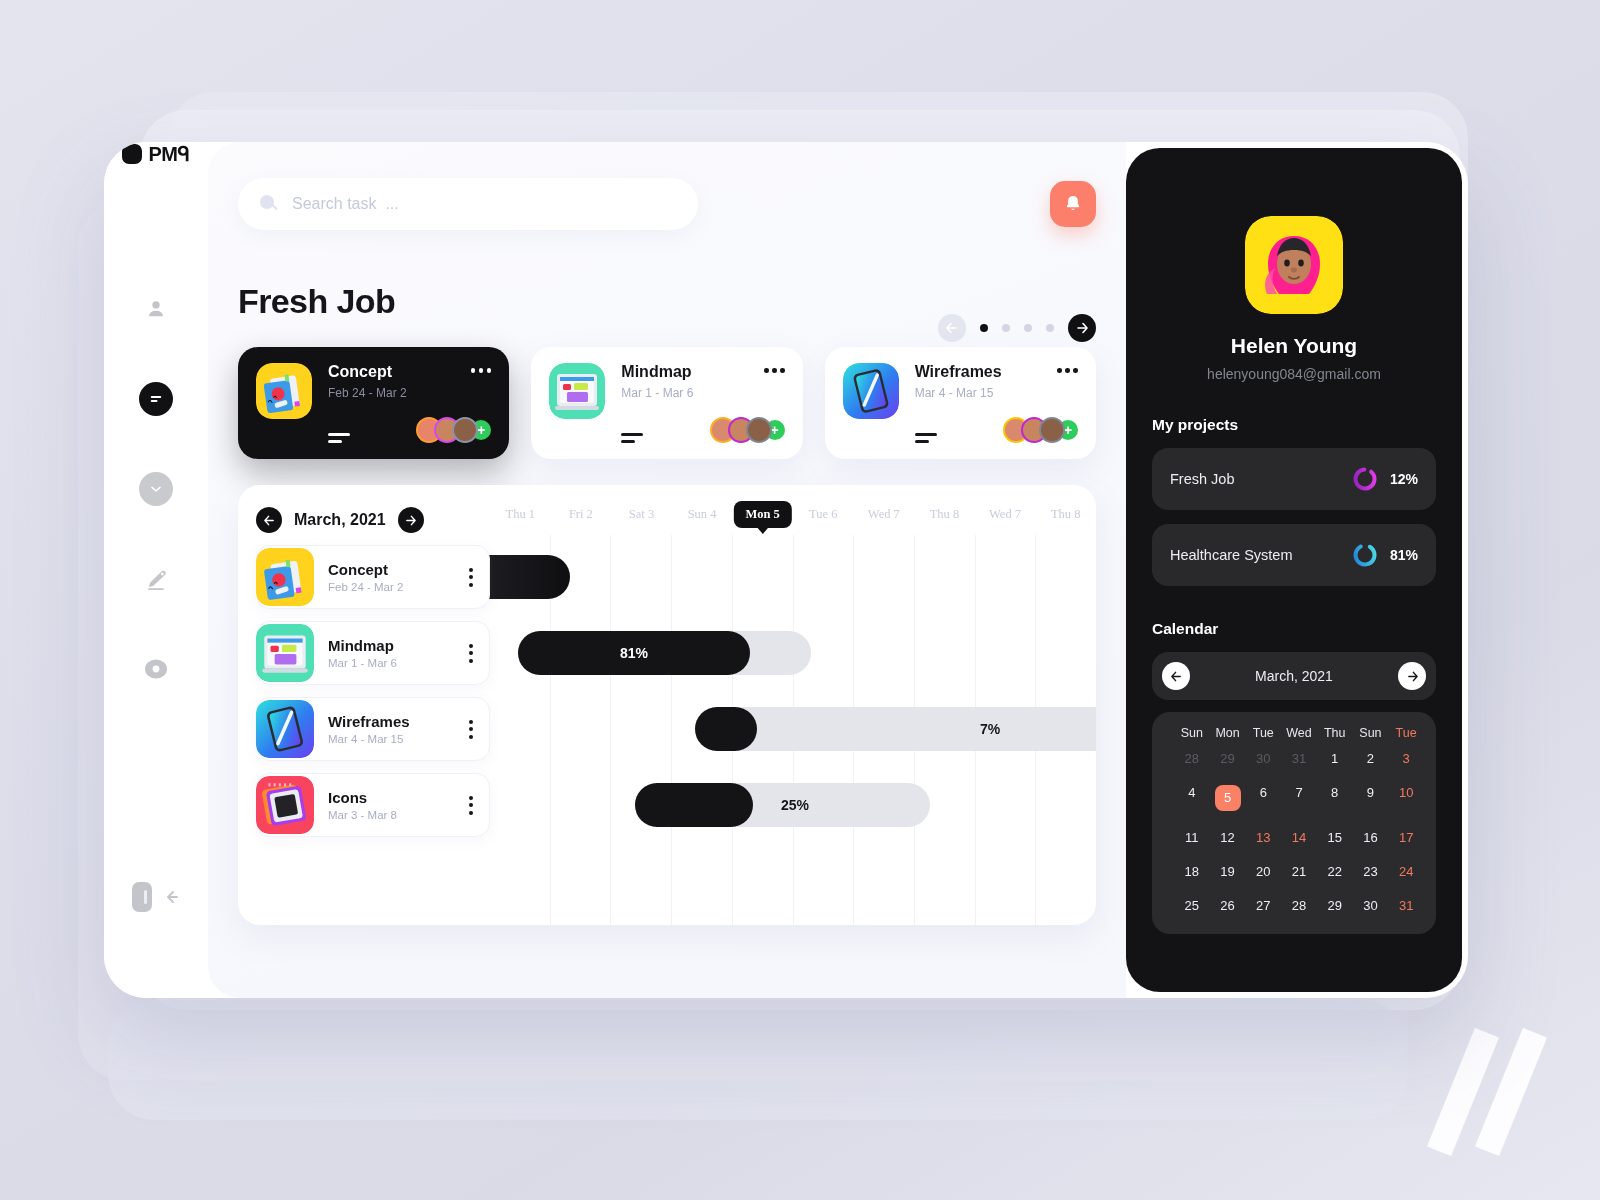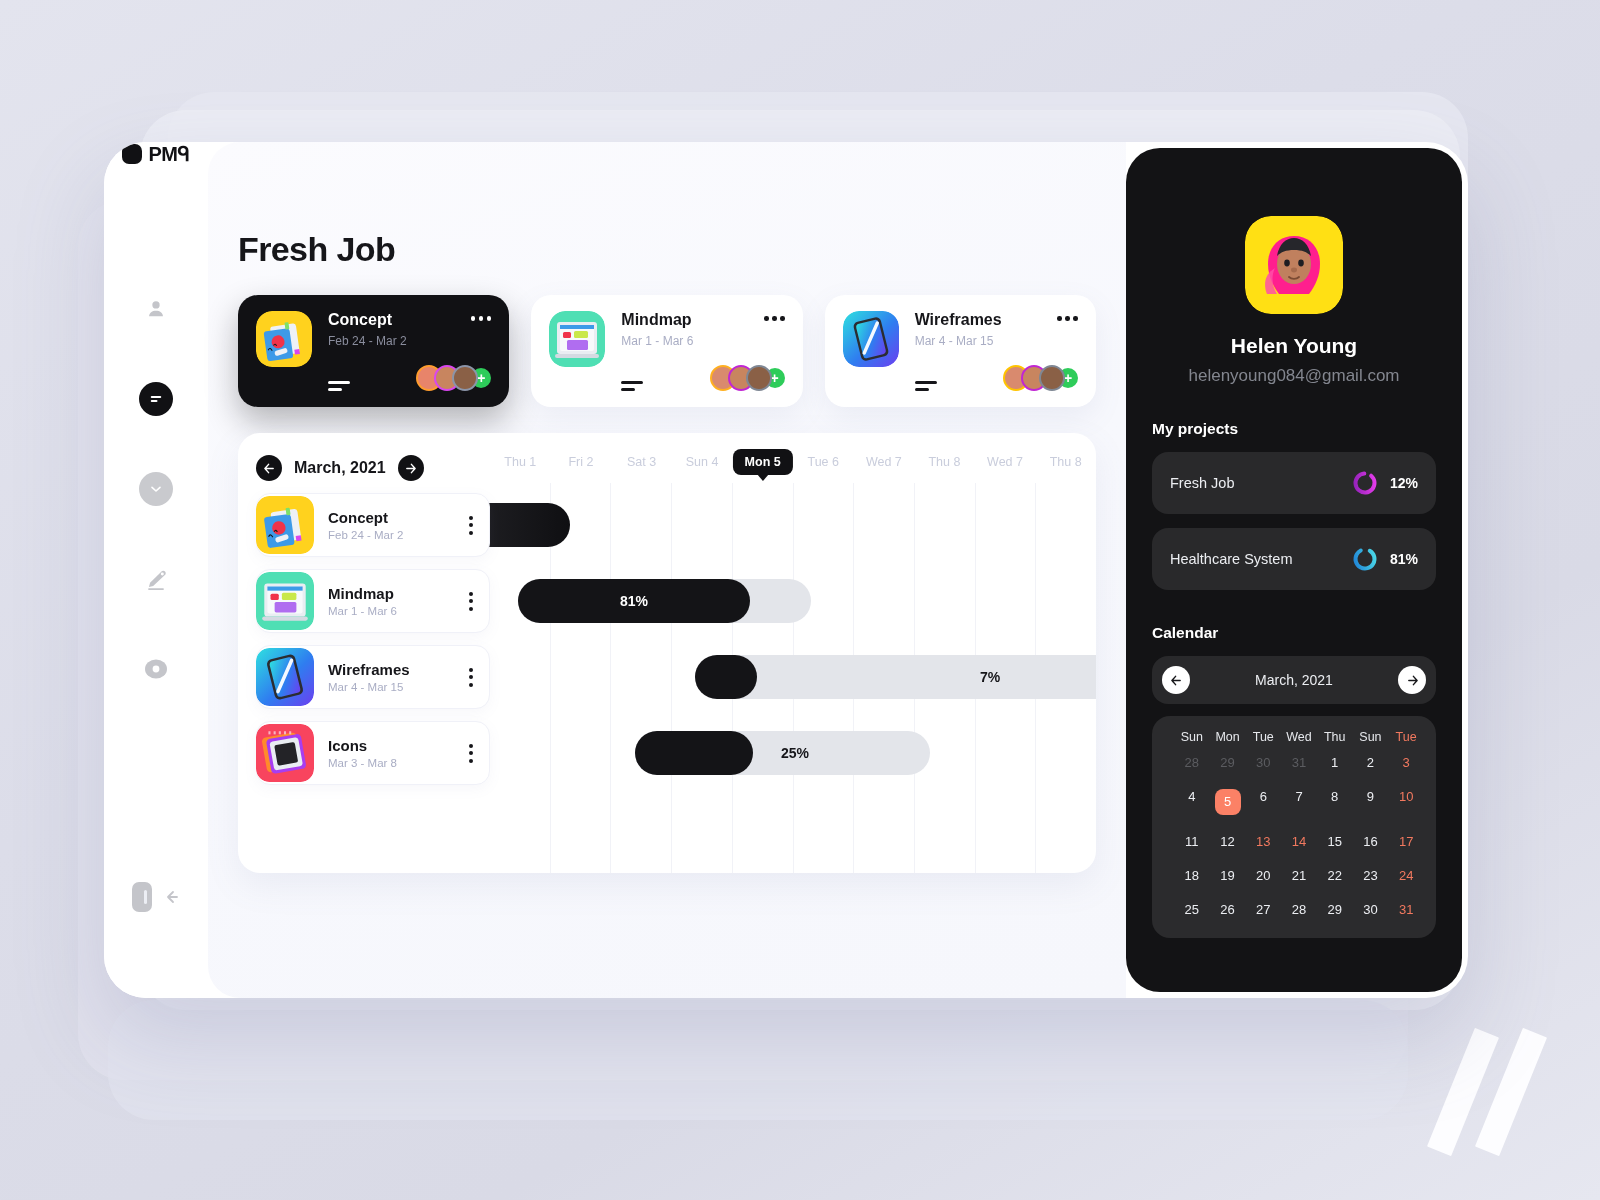--- a/index.html
+++ b/index.html
@@ -138,21 +138,21 @@
     display:flex; align-items:center; gap:14px; padding-right:16px;
     box-shadow: 0 4px 14px rgba(120,126,170,.06); position:relative;
   }
   .task-thumb { width:58px; height:58px; border-radius:13px; flex:0 0 58px; margin-left:-1px; overflow:hidden; position:relative; }
   .t-title { font-size:15px; font-weight:700; color:#16161a; }
   .t-date { font-size:11.5px; color:#a9adc4; margin-top:3px; }
   .vdots { margin-left:auto; display:flex; flex-direction:column; gap:3.5px; cursor:pointer; }
   .vdots i { width:4px; height:4px; border-radius:50%; background:#16161a; display:block; }
 
   .g-right { flex:1 1 auto; position:relative; min-width:0; padding-top: 22px; }
-  .day-head { display:flex; height: 26px; position:relative; }
+  .day-head { display:flex; height: 26px; position:relative;font-family:Liberation Serif, serif; }
   .day { flex:1 1 0; text-align:center; font-size:12.5px; color:#c9cddc; }
   .day.cur { position:relative; }
   .day-pill {
     position:absolute; left:50%; top:-6px; transform:translateX(-50%);
     background:#111114; color:#fff; font-size:12.5px; font-weight:600;
     padding:6px 12px; border-radius:8px; white-space:nowrap;
   }
   .day-pill::after { content:''; position:absolute; left:50%; bottom:-6px; transform:translateX(-50%); border-left:6px solid transparent; border-right:6px solid transparent; border-top:7px solid #111114; }
   .grid { position:absolute; left:0; right:0; top:50px; bottom:0; display:flex; }
   .gcol { flex:1 1 0; border-left:1px solid #f1f2f7; }
@@ -166,21 +166,21 @@
   .out-lbl { position:absolute; font-size:14px; font-weight:700; color:#16161a; }
 
   
   .panel {
     width: 336px; flex: 0 0 336px; background:#131315; color:#fff;
     border-radius: 34px; margin: 6px 6px 6px 0; padding: 34px 26px 0 26px;
     position:relative; overflow:hidden;
   }
   .avatar-big { width:98px; height:98px; border-radius:26px; margin:34px auto 0 auto; position:relative; overflow:hidden; }
   .user-name { text-align:center; font-size:21px; font-weight:700; margin-top:20px; }
-  .user-mail { text-align:center; font-size:17px; color:#83868f; margin-top:8px; }
+  .user-mail { text-align:center; font-size:14px; color:#83868f; margin-top:8px; }
   .sec-title { font-size:15.5px; font-weight:700; margin-top:34px; }
   .proj { height:62px; background:#29292b; border-radius:16px; margin-top:14px; display:flex; align-items:center; padding:0 18px; cursor:pointer; }
   .proj-name { font-size:14.5px; color:#eceef2; }
   .ring { margin-left:auto; width:26px; height:26px; }
   .pct { font-size:14px; font-weight:700; margin-left:12px; }
 
   .cal-nav { height:48px; background:#29292b; border-radius:16px; margin-top:14px; display:flex; align-items:center; padding:0 10px; }
   .cal-btn { width:28px; height:28px; border-radius:50%; background:#fff; display:flex; align-items:center; justify-content:center; cursor:pointer; }
   .cal-title { flex:1 1 auto; text-align:center; font-size:14px; color:#eceef2; }
   .cal-box { background:#2b2b2d; border-radius:18px; margin-top:12px; padding:14px 12px 16px 22px; }
@@ -263,20 +263,34 @@
       <span>
         <svg width="20" height="16" viewBox="0 0 20 16">
             <path d="M13 3L8 8l5 5M8 8h9" stroke="#c4c5ca" stroke-width="1.8" fill="none" stroke-linecap="round" stroke-linejoin="round"></path>
           </svg>
       </span>
     </div>
   </div>
 
   <div class="content">
 
+    <div class="topbar">
+      <div class="search">
+        <span class="search-ico"></span>
+        <input type="text" placeholder="Search task  ..." style="">
+      </div>
+      <div class="bell">
+        <span>
+          <svg width="22" height="22" viewBox="0 0 24 24">
+            <path d="M12 3.2a5.3 5.3 0 00-5.3 5.3v3.1l-1.3 2.6c-.3.6.1 1.3.8 1.3h11.6c.7 0 1.1-.7.8-1.3l-1.3-2.6V8.5A5.3 5.3 0 0012 3.2z" fill="#fff"></path>
+            <path d="M10.1 17.2a2 2 0 003.8 0z" fill="#fff"></path>
+          </svg>
+        </span>
+      </div>
+    </div>
 
     <div class="page-title">Fresh Job</div>
 
     <div class="pager">
       <div class="pg-btn pg-prev">
         <span>
           <svg width="14" height="12" viewBox="0 0 14 12">
               <path d="M6 1.5L2 6l4 4.5M2 6h9" stroke="#fff" stroke-width="1.6" fill="none" stroke-linecap="round" stroke-linejoin="round"></path>
             </svg>
         </span>

